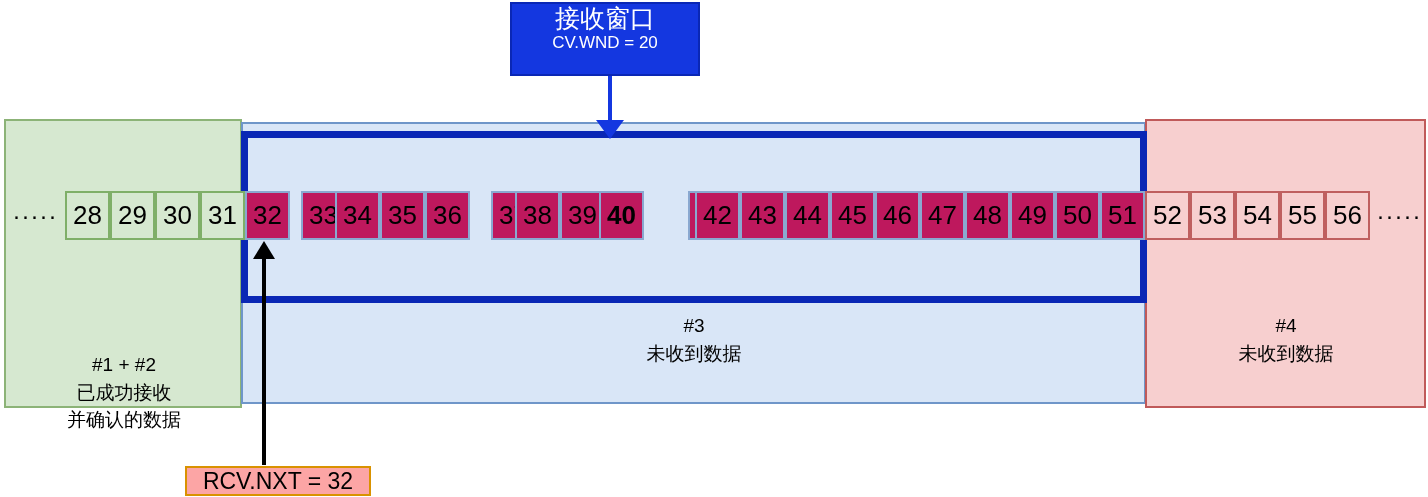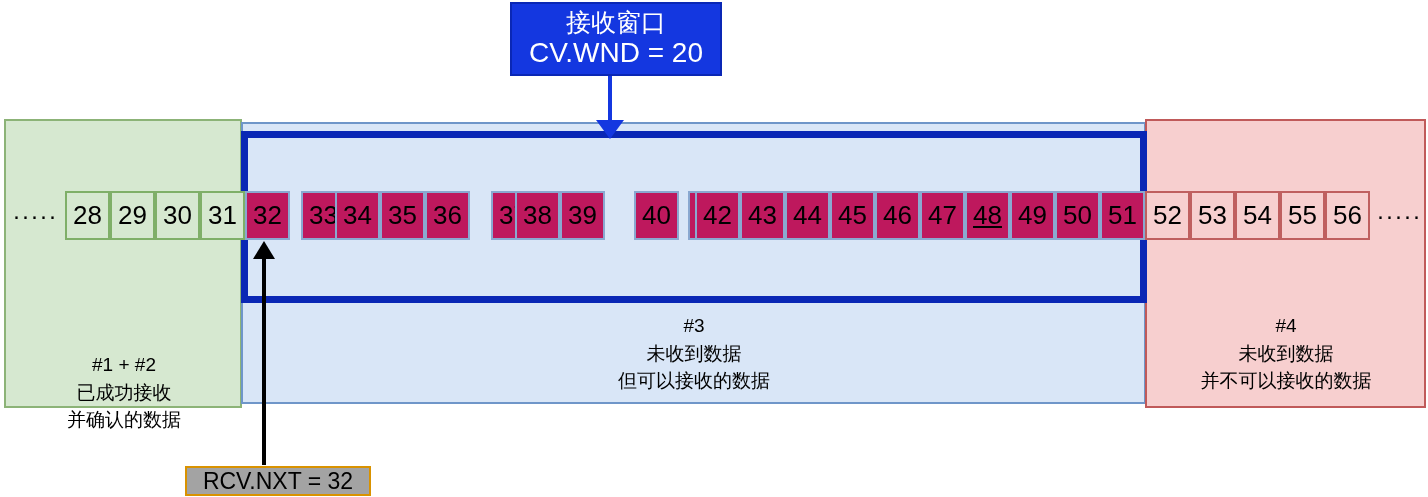--- a/index.html
+++ b/index.html
@@ -4,27 +4,27 @@
 <style>
   html,body{margin:0;padding:0;background:#ffffff;}
   body{
     font-family:"Liberation Sans","DejaVu Sans",sans-serif;
     width:1428px;height:497px;position:relative;overflow:hidden;
   }
   #stage{position:absolute;left:0;top:0;width:1428px;height:497px;}
 
   
   .callout{
-    position:absolute;left:510px;top:2px;width:212px;height:74px;
+    position:absolute;left:510px;top:2px;width:190px;height:74px;
     background:#1437e0;border:2px solid #0a27b5;box-sizing:border-box;
-    display:flex;flex-direction:column;align-items:center;justify-content:center;
+    display:flex;flex-direction:column;align-items:center;
     color:#ffffff;line-height:1.16;
   }
   .callout .l1{font-size:25px;}
-  .callout .l2{font-size:28px;}
+  .callout .l2{font-size:17px;}
 
   .callout-stem{
     position:absolute;left:608px;top:76px;width:4px;height:48px;background:#1437e0;
   }
   .callout-head{
     position:absolute;left:596px;top:120px;width:0;height:0;
     border-left:14px solid transparent;border-right:14px solid transparent;
     border-top:19px solid #1437e0;
   }
 
@@ -69,21 +69,21 @@
   .cap-blue{left:250px;top:312px;width:888px;}
   .cap-pink{left:1150px;top:312px;width:272px;}
 
   
   .ptr-shaft{position:absolute;left:262px;top:256px;width:4px;height:209px;background:#000;}
   .ptr-head{position:absolute;left:253px;top:241px;width:0;height:0;
     border-left:11px solid transparent;border-right:11px solid transparent;
     border-bottom:18px solid #000;}
   .rcv-box{
     position:absolute;left:185px;top:466px;width:186px;height:30px;
-    background:#a3a3a3;border:2px solid #d99200;box-sizing:border-box;
+    background:#fca5a5;border:2px solid #d99200;box-sizing:border-box;
     display:flex;align-items:center;justify-content:center;
     font-size:23px;color:#000;
   }
 </style>
 </head>
 <body>
 
 <div id="stage">
 
   <div class="region region-green"></div>
@@ -107,52 +107,50 @@
       <div class="cell cell-green" style="left: 155px;">30</div>
       <div class="cell cell-green" style="left: 200px;">31</div>
       <div class="cell cell-blue" style="left: 245px;">32</div>
       <div class="cell cell-blue" style="left: 301px;">33</div>
       <div class="cell cell-blue" style="left: 335px;">34</div>
       <div class="cell cell-blue" style="left: 380px;">35</div>
       <div class="cell cell-blue" style="left: 425px;">36</div>
       <div class="cell cell-blue" style="left: 470px; margin-left: 21px;">37</div>
       <div class="cell cell-blue" style="left: 515px;">38</div>
       <div class="cell cell-blue" style="left: 560px;">39</div>
-      <div class="cell cell-blue" style="left: 634px;">40</div>
+      <div class="cell cell-blue" style="left: 599px; font-weight: bold;">40</div>
       <div class="cell cell-blue" style="left: 688px;">41</div>
       <div class="cell cell-blue" style="left: 695px;">42</div>
       <div class="cell cell-blue" style="left: 740px;">43</div>
       <div class="cell cell-blue" style="left: 785px;">44</div>
       <div class="cell cell-blue" style="left: 830px;">45</div>
       <div class="cell cell-blue" style="left: 875px;">46</div>
       <div class="cell cell-blue" style="left: 920px;">47</div>
-      <div class="cell cell-blue" style="left: 965px; text-decoration: underline;">48</div>
+      <div class="cell cell-blue" style="left: 965px;">48</div>
       <div class="cell cell-blue" style="left: 1010px;">49</div>
       <div class="cell cell-blue" style="left: 1055px;">50</div>
       <div class="cell cell-blue" style="left: 1100px;">51</div>
       <div class="cell cell-pink" style="left: 1145px;">52</div>
       <div class="cell cell-pink" style="left: 1190px;">53</div>
       <div class="cell cell-pink" style="left: 1235px; text-align: right;">54</div>
       <div class="cell cell-pink" style="left: 1280px;">55</div>
       <div class="cell cell-pink" style="left: 1325px;">56</div>
     </div>
 
   <div class="caption cap-green">
     <div>#1 + #2</div>
     <div>已成功接收</div>
     <div>并确认的数据</div>
   </div>
   <div class="caption cap-blue">
     <div>#3</div>
     <div>未收到数据</div>
-    <div>但可以接收的数据</div>
   </div>
   <div class="caption cap-pink">
     <div>#4</div>
     <div>未收到数据</div>
-    <div>并不可以接收的数据</div>
   </div>
 
   <div class="ptr-shaft"></div>
   <div class="ptr-head"></div>
   <div class="rcv-box">RCV.NXT = 32</div>
 
 </div>
 
 </body></html>

